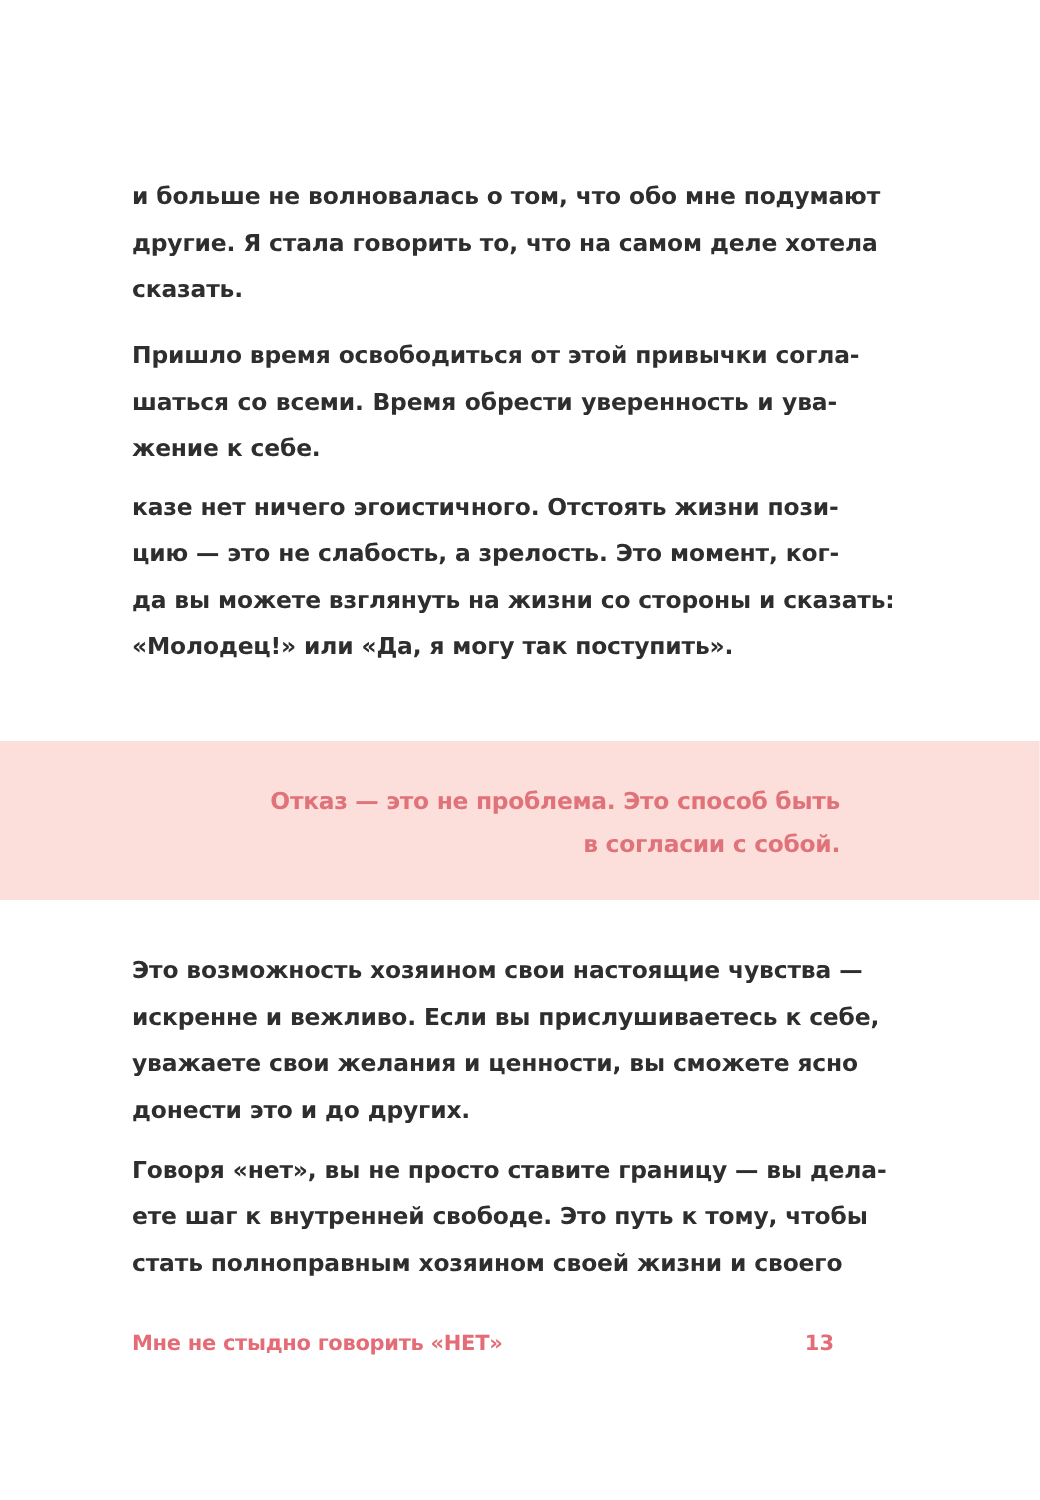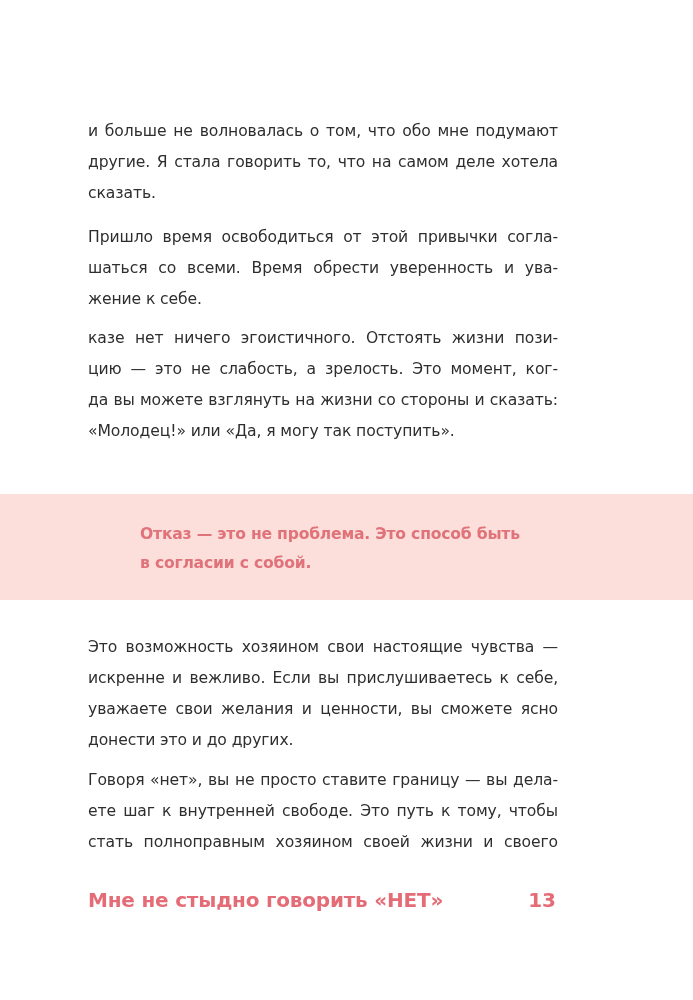--- a/index.html
+++ b/index.html
@@ -22,20 +22,21 @@
     }
     .para {
       position: absolute;
       left: 88px;
       width: 470px;
       font-size: 15.6px;
       line-height: 31px;
       margin: 0;
       color: #2e2e2e;
       letter-spacing: -0.1px;
+      font-weight: bold;
     }
     .para .line {
       display: block;
       white-space: nowrap;
       text-align: justify;
       text-align-last: justify;
     }
     .para .line.last {
       text-align-last: left;
     }
@@ -51,29 +52,30 @@
       position: absolute;
       left: 140px;
       top: 520px;
       width: 420px;
       margin: 0;
       font-size: 15.6px;
       line-height: 29px;
       font-weight: bold;
       color: #e0727a;
       letter-spacing: -0.2px;
+      text-align: right;
     }
     .quote .line { display: block; white-space: nowrap; }
     .footer {
       position: absolute;
       left: 88px;
       top: 888px;
       width: 468px;
       height: 22px;
-      font-size: 20px;
+      font-size: 14px;
       color: #e46c76;
       font-weight: bold;
     }
     .footer .title {
       position: absolute;
       left: 0; top: 0;
       white-space: nowrap;
       letter-spacing: -0.2px;
     }
     .footer .pageno {

